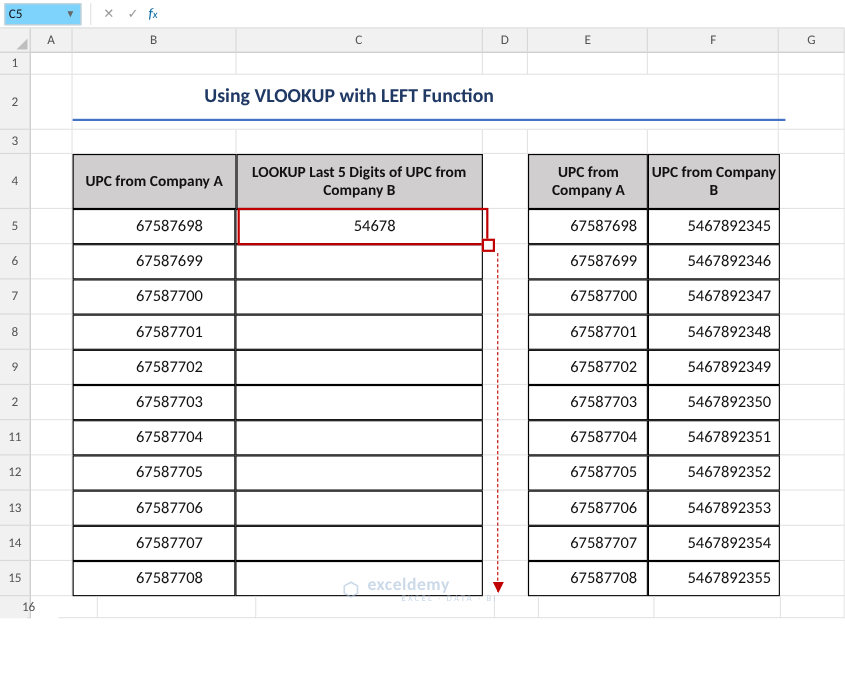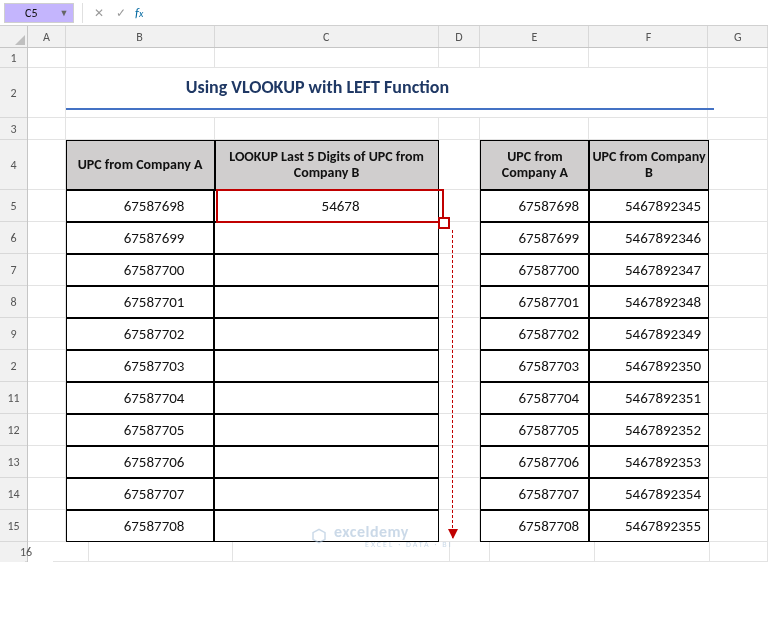--- a/index.html
+++ b/index.html
@@ -19,23 +19,23 @@
     height: 26px;
     border-bottom: 1px solid #d0d0d0;
     background: #fff;
     padding-left: 4px;
     gap: 8px;
   }
   .namebox {
     width: 70px;
     height: 20px;
     border: 1px solid #cfcfcf;
-    background: #c4b5fd;
+    background: #7dd3fc;
     font-size: 12px;
-    padding: 1px 20px;
+    padding: 1px 3px;
     display: flex;
     align-items: center;
     position: relative;
   }
   .namebox-dd {
     position: absolute;
     right: 1px; top: 1px; bottom: 1px;
     width: 16px;
     display: flex; align-items: center; justify-content: center;
     color: #666;

